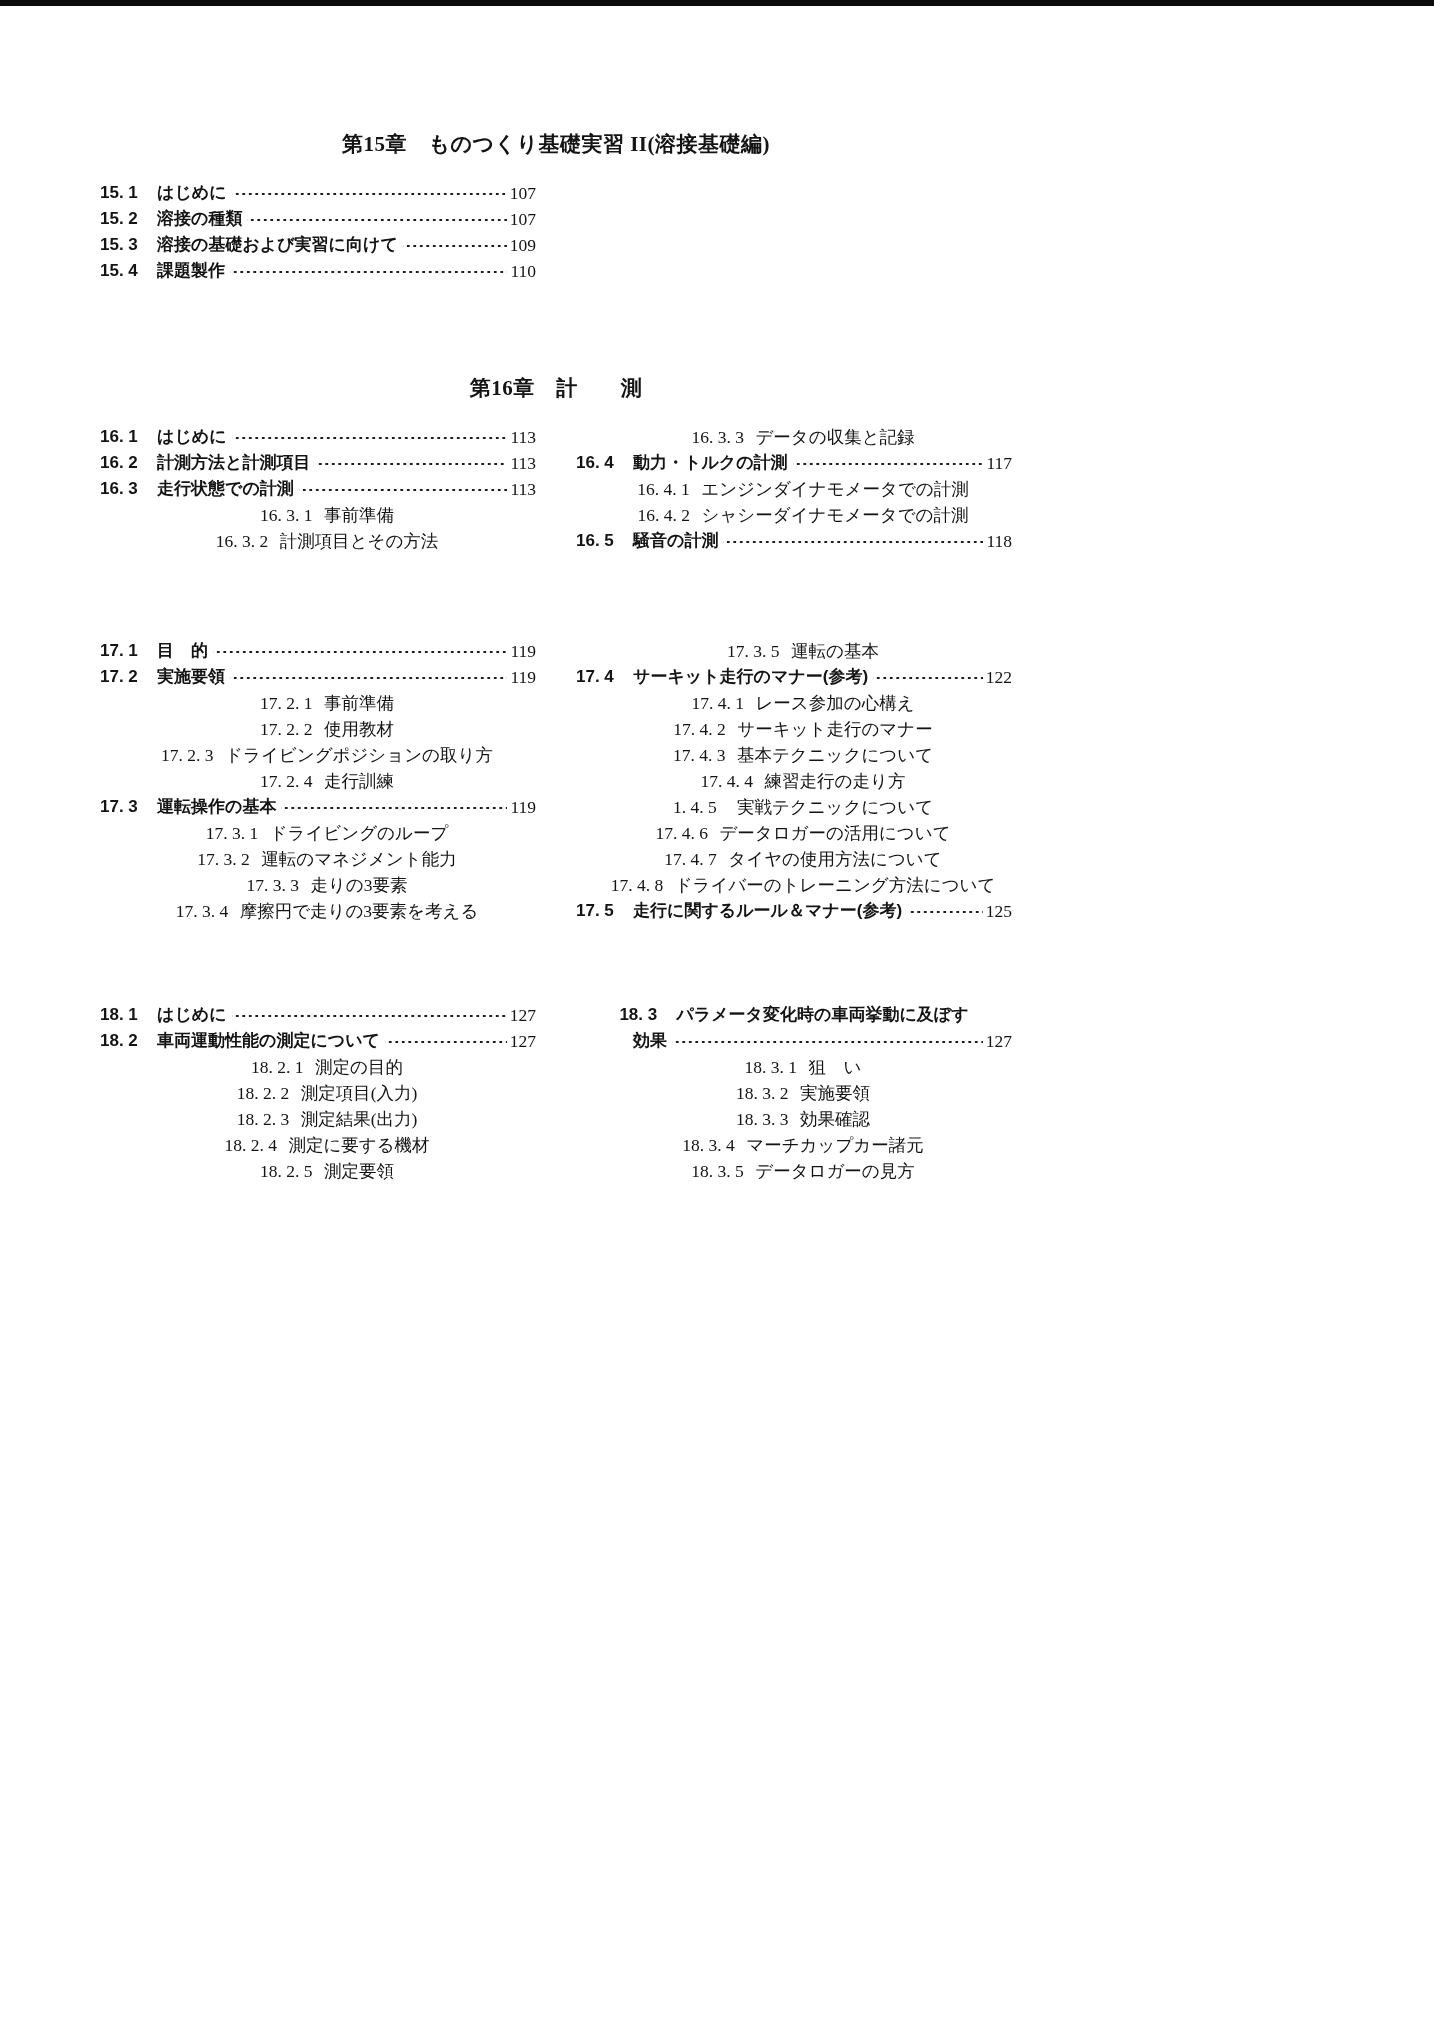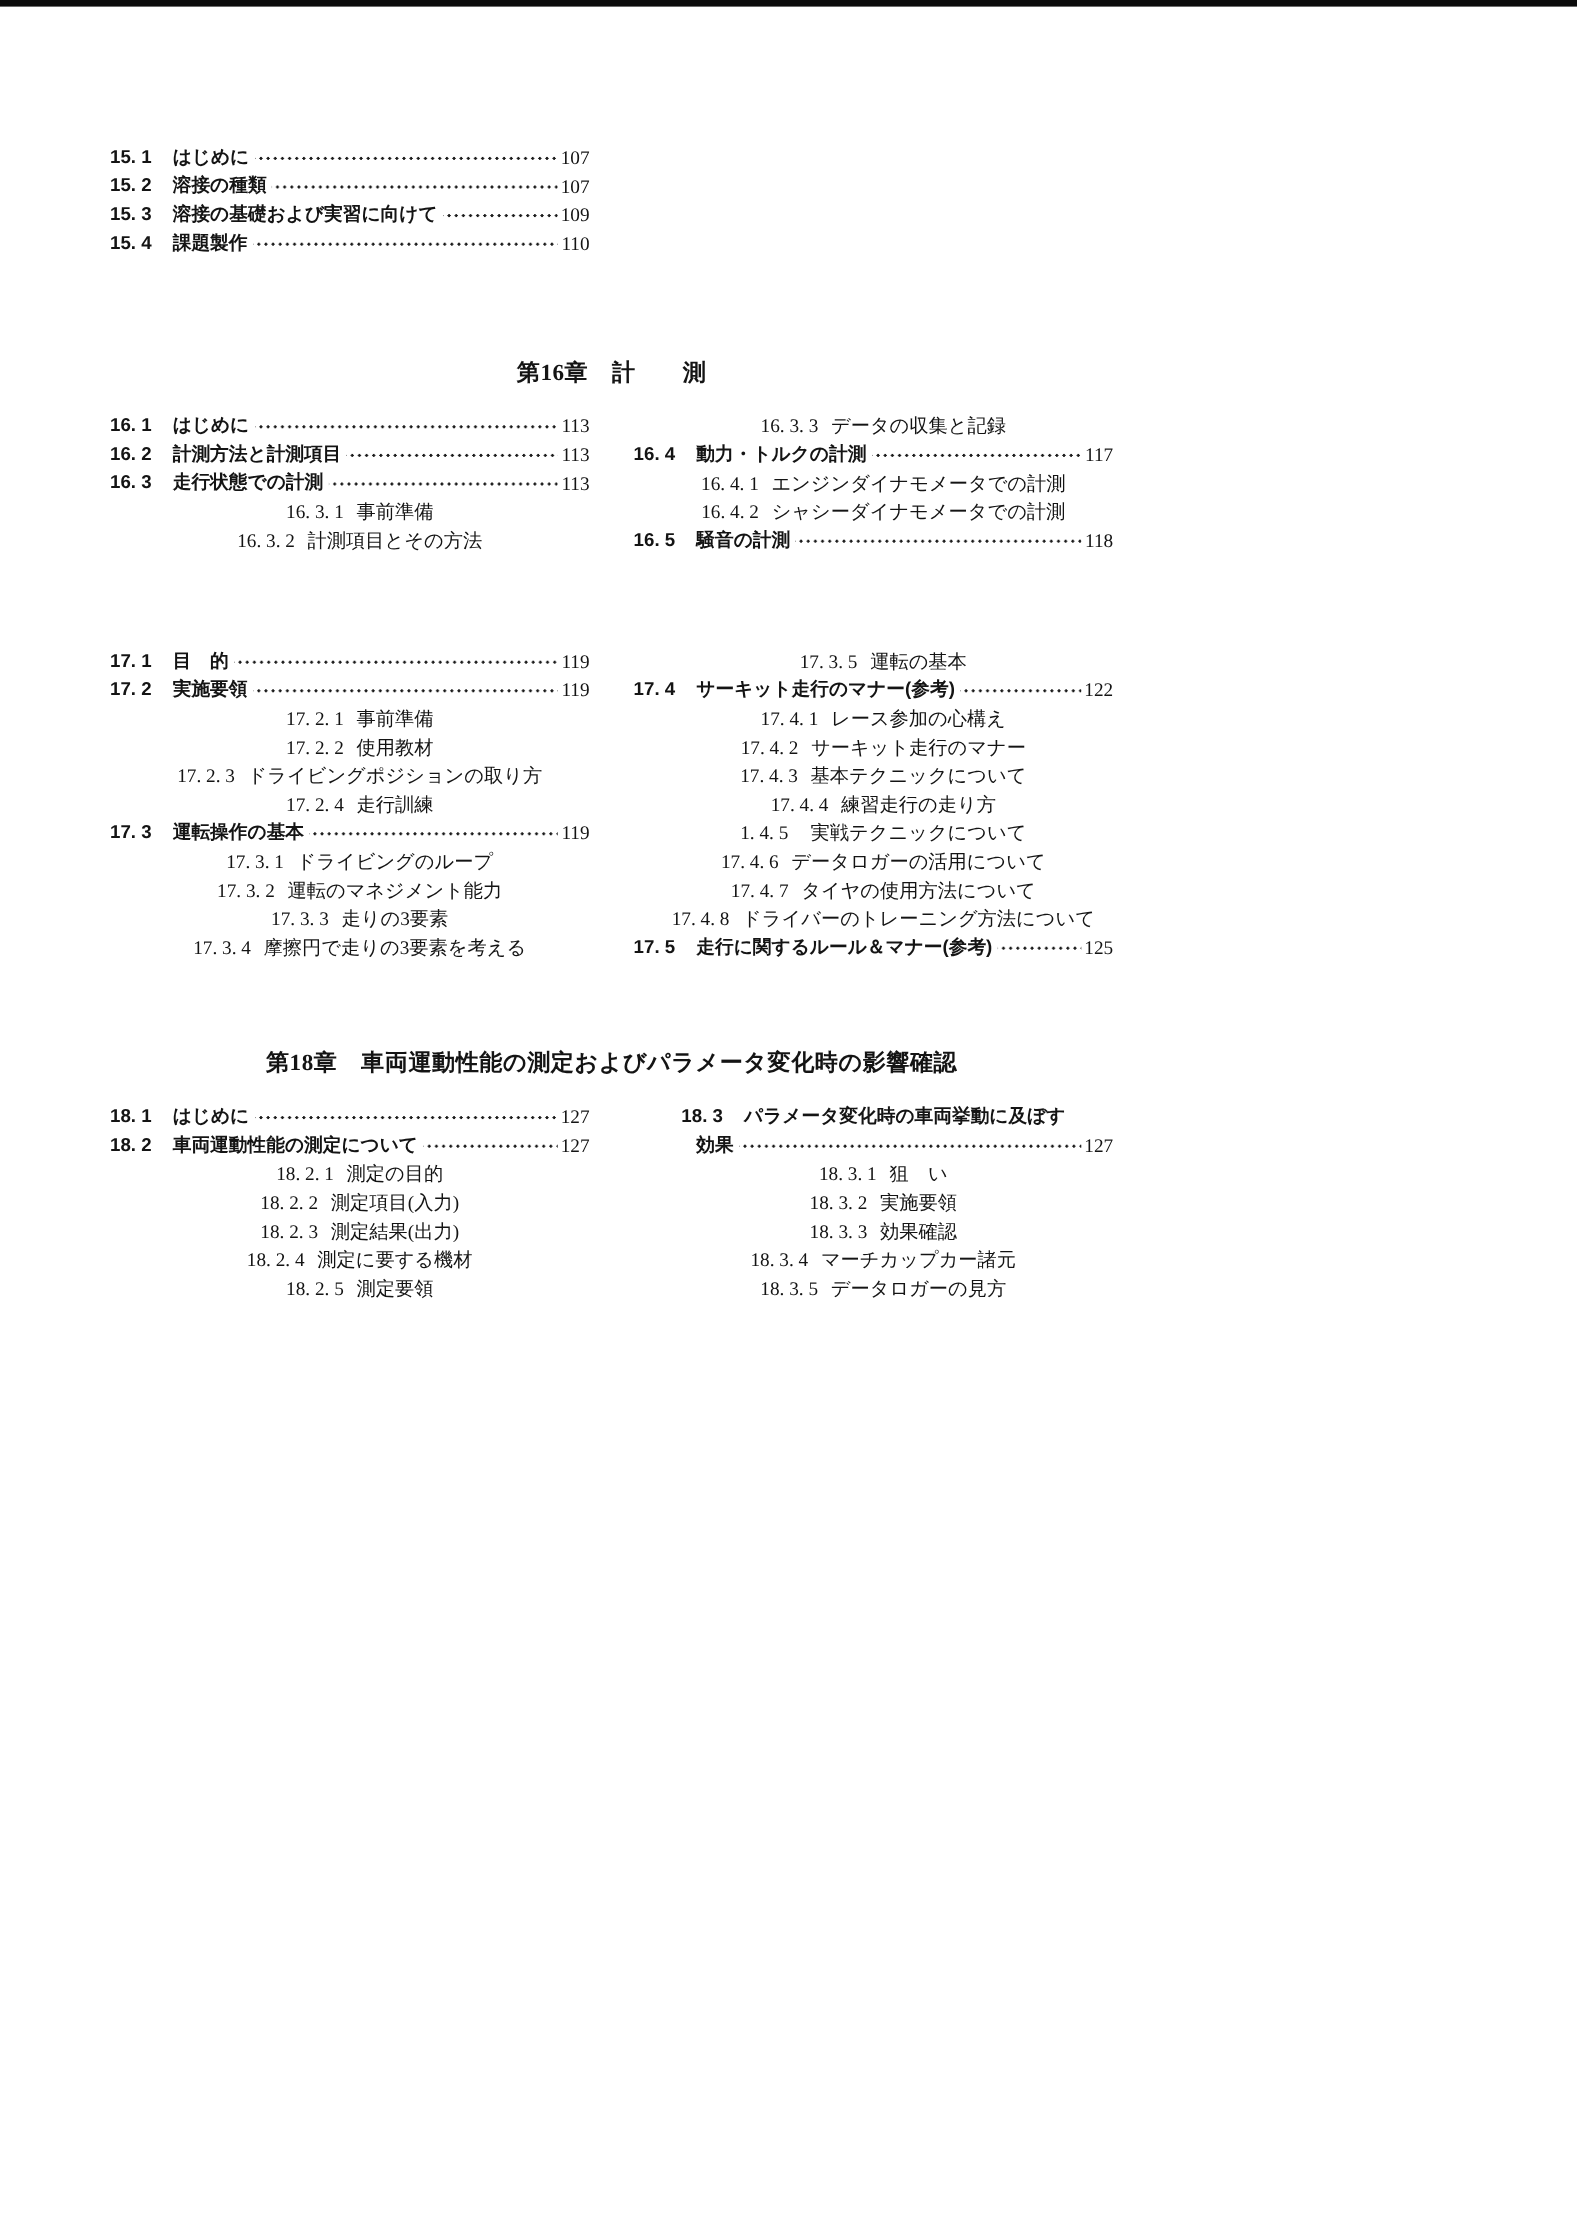--- a/index.html
+++ b/index.html
@@ -90,20 +90,21 @@
   .footer-row .leader { margin-right: 1px; }
 </style>
 </head>
 <body>
 
 <div class="scan-edge-top"></div>
 
 <div class="page">
 
   <section class="toc-section sec-0">
+    <h2 class="ch-title">第15章　ものつくり基礎実習 II(溶接基礎編)</h2>
     <div class="cols">
       <div class="col">
           <div class="row l2">
             <span class="num">15. 1</span>
             <span class="label">はじめに</span>
             <span class="leader"></span>
             <span class="pagenum">107</span>
           </div>
           <div class="row l2">
             <span class="num">15. 2</span>
@@ -288,21 +289,20 @@
             <span class="num">17. 5</span>
             <span class="label">走行に関するルール＆マナー(参考)</span>
             <span class="leader"></span>
             <span class="pagenum">125</span>
           </div>
         </div>
     </div>
   </section>
 
   <section class="toc-section sec-3">
-    <h2 class="ch-title">第18章　車両運動性能の測定およびパラメータ変化時の影響確認</h2>
     <div class="cols">
       <div class="col">
           <div class="row l2">
             <span class="num">18. 1</span>
             <span class="label">はじめに</span>
             <span class="leader"></span>
             <span class="pagenum">127</span>
           </div>
           <div class="row l2">
             <span class="num">18. 2</span>

